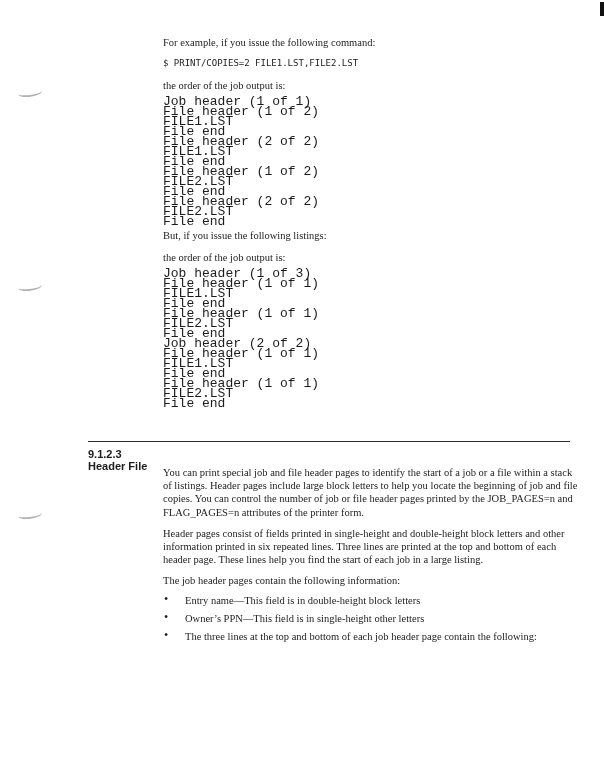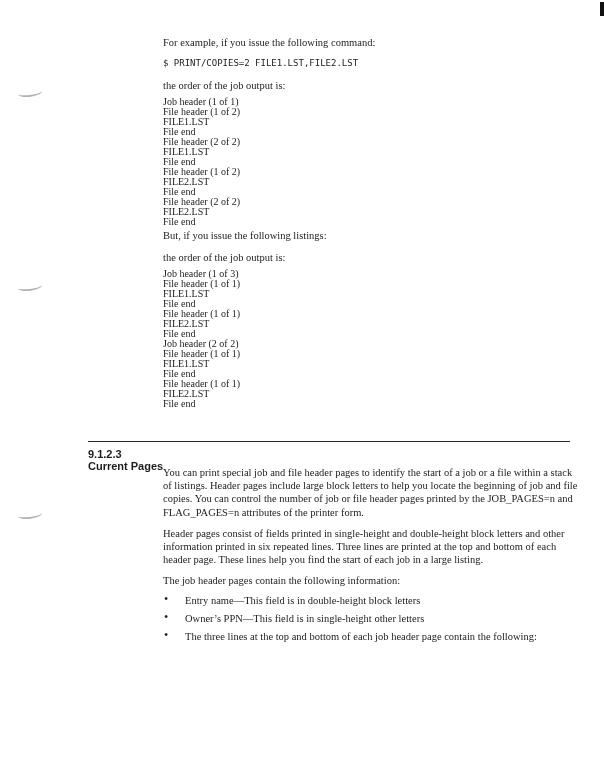--- a/index.html
+++ b/index.html
@@ -50,22 +50,22 @@
     margin: 0 0 8px 0;
   }
   .cmd {
     font-family: "DejaVu Sans Mono", "Liberation Mono", monospace;
     font-size: 9px;
     line-height: 10px;
     margin: 0 0 11px 0;
     white-space: pre;
   }
   .code-block {
-    font-family: Liberation Serif, serif;
-    font-size: 10px;
+    font-family: Liberation Mono, monospace;
+    font-size: 13px;
     margin: 0 0 3px 0;
   }
   .code-block .line {
     line-height: 10px;
     white-space: pre;
   }
   .mb2 { margin-bottom: 2px; }
 
   
   .rule {
@@ -190,21 +190,21 @@
         <div class="line">File end</div>
         <div class="line">File header (1 of 1)</div>
         <div class="line">FILE2.LST</div>
         <div class="line">File end</div>
       </div>
   </div>
 
   <div class="rule"></div>
   <div class="section-heading">
     <span class="sec-num">9.1.2.3</span>
-    <span class="sec-title">Current Pages</span>
+    <span class="sec-title">Header File</span>
   </div>
 
   <div class="content-section">
     <p class="para">You can print special job and file header pages to identify the start of a job or a file within a stack of listings. Header pages include large block letters to help you locate the beginning of job and file copies. You can control the number of job or file header pages printed by the JOB_PAGES=n and FLAG_PAGES=n attributes of the printer form.</p>
     <p class="para">Header pages consist of fields printed in single-height and double-height block letters and other information printed in six repeated lines. Three lines are printed at the top and bottom of each header page. These lines help you find the start of each job in a large listing.</p>
     <p class="para" style="margin-bottom:6px;">The job header pages contain the following information:</p>
     <div class="bullet-list">
       <div class="bullet-row">Entry name—This field is in double-height block letters</div>
       <div class="bullet-row">Owner’s PPN—This field is in single-height other letters</div>
       <div class="bullet-row">The three lines at the top and bottom of each job header page contain the following:</div>

